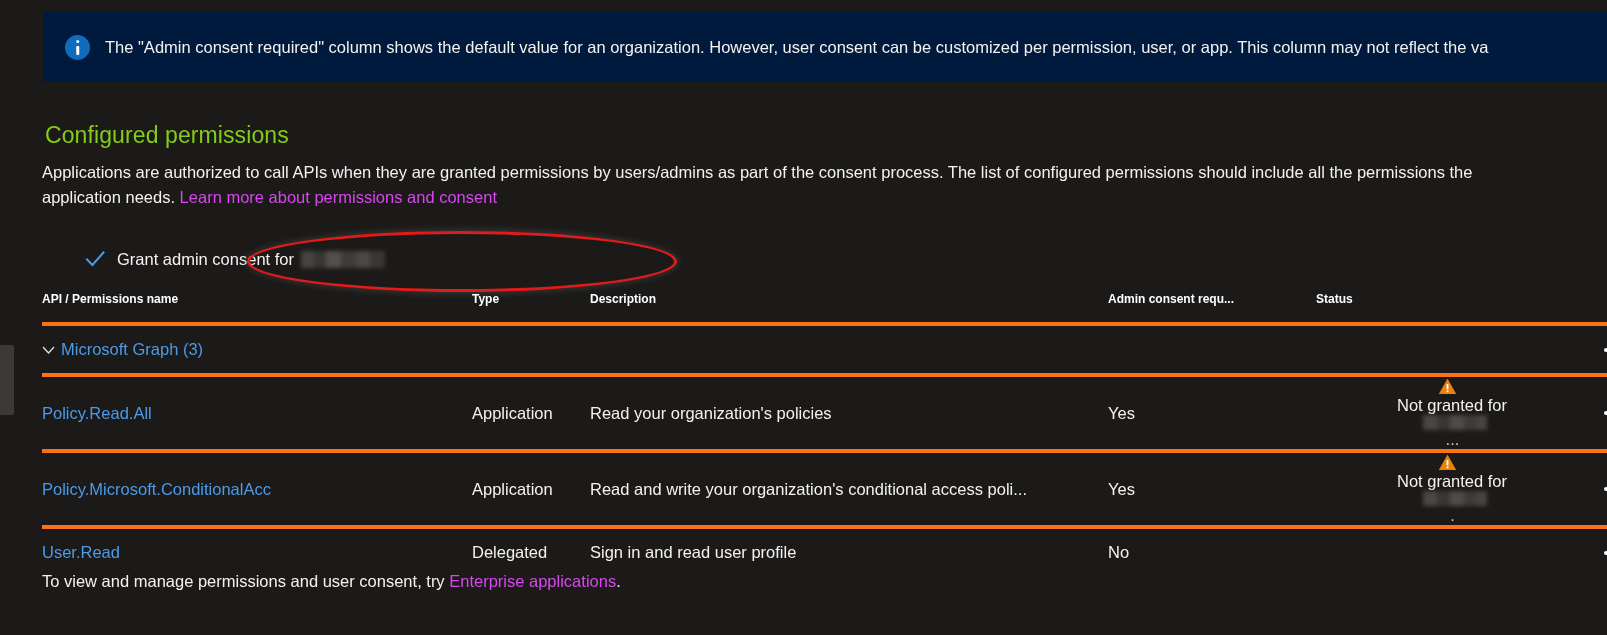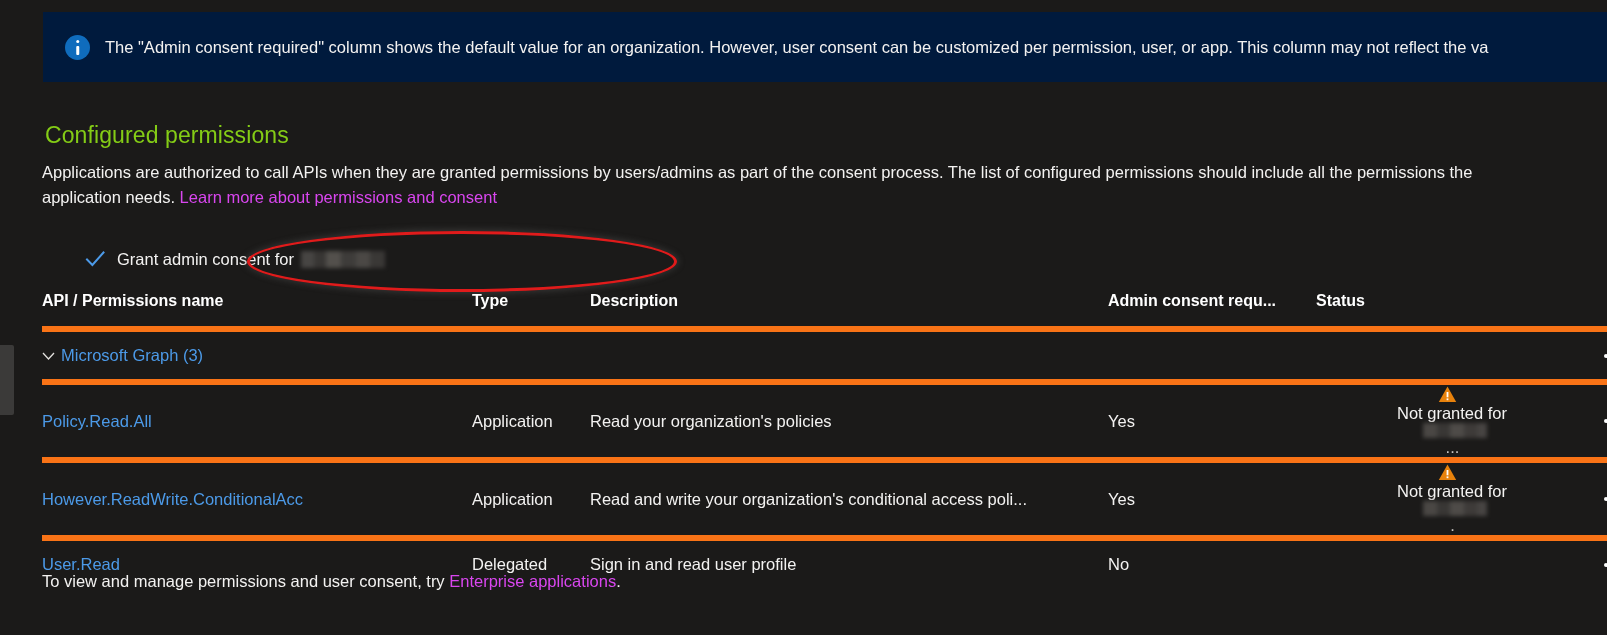--- a/index.html
+++ b/index.html
@@ -191,33 +191,33 @@
   #permissions-table {
     position: absolute;
     left: 42px;
     top: 292px;
     width: 1503px;
     border-collapse: collapse;
     table-layout: fixed;
   }
   #permissions-table th {
     text-align: left;
-    font-size: 16px;
+    font-size: 12px;
     font-weight: bold;
     color: #ffffff;
     padding: 0 0 16px 0;
     vertical-align: bottom;
     white-space: nowrap;
   }
   #permissions-table td {
     font-size: 16.5px;
     color: #f3f2f1;
     height: 47px;
     padding: 0;
-    border-top: 6px solid #f97316;
+    border-top: 4px solid #f97316;
     vertical-align: middle;
     white-space: nowrap;
     overflow: hidden;
   }
   .col-name     { width: 430px; }
   .col-type     { width: 118px; }
   .col-desc     { width: 518px; }
   .col-admin    { width: 208px; }
   .col-status   { width: 272px; margin-top: 16px; }
   .col-actions  { width: 80px; }
@@ -386,21 +386,21 @@
       </td>
       <td class="col-actions">
         <div class="ellipsis-menu">
           <span></span>
         </div>
       </td>
     </tr>
 
     <tr>
       <td class="cell-name col-name">
-        <a class="api-link">However.ReadWrite.ConditionalAcc</a>
+        <a class="api-link">Policy.Microsoft.ConditionalAcc</a>
       </td>
       <td class="cell-type col-type">Application</td>
       <td class="col-desc">Read and write your organization's conditional access poli...</td>
       <td class="col-admin">Yes</td>
       <td class="col-status">
         <div class="status-cell-inner">
           <svg class="warning-icon" viewBox="0 0 19 19">
             <path d="M9.5 1.5 L18.2 17 L0.8 17 Z" fill="#e8820c"></path>
             <rect x="8.6" y="7" width="1.8" height="5.3" fill="#ffffff"></rect>
             <rect x="8.6" y="13.4" width="1.8" height="1.8" fill="#ffffff"></rect>

